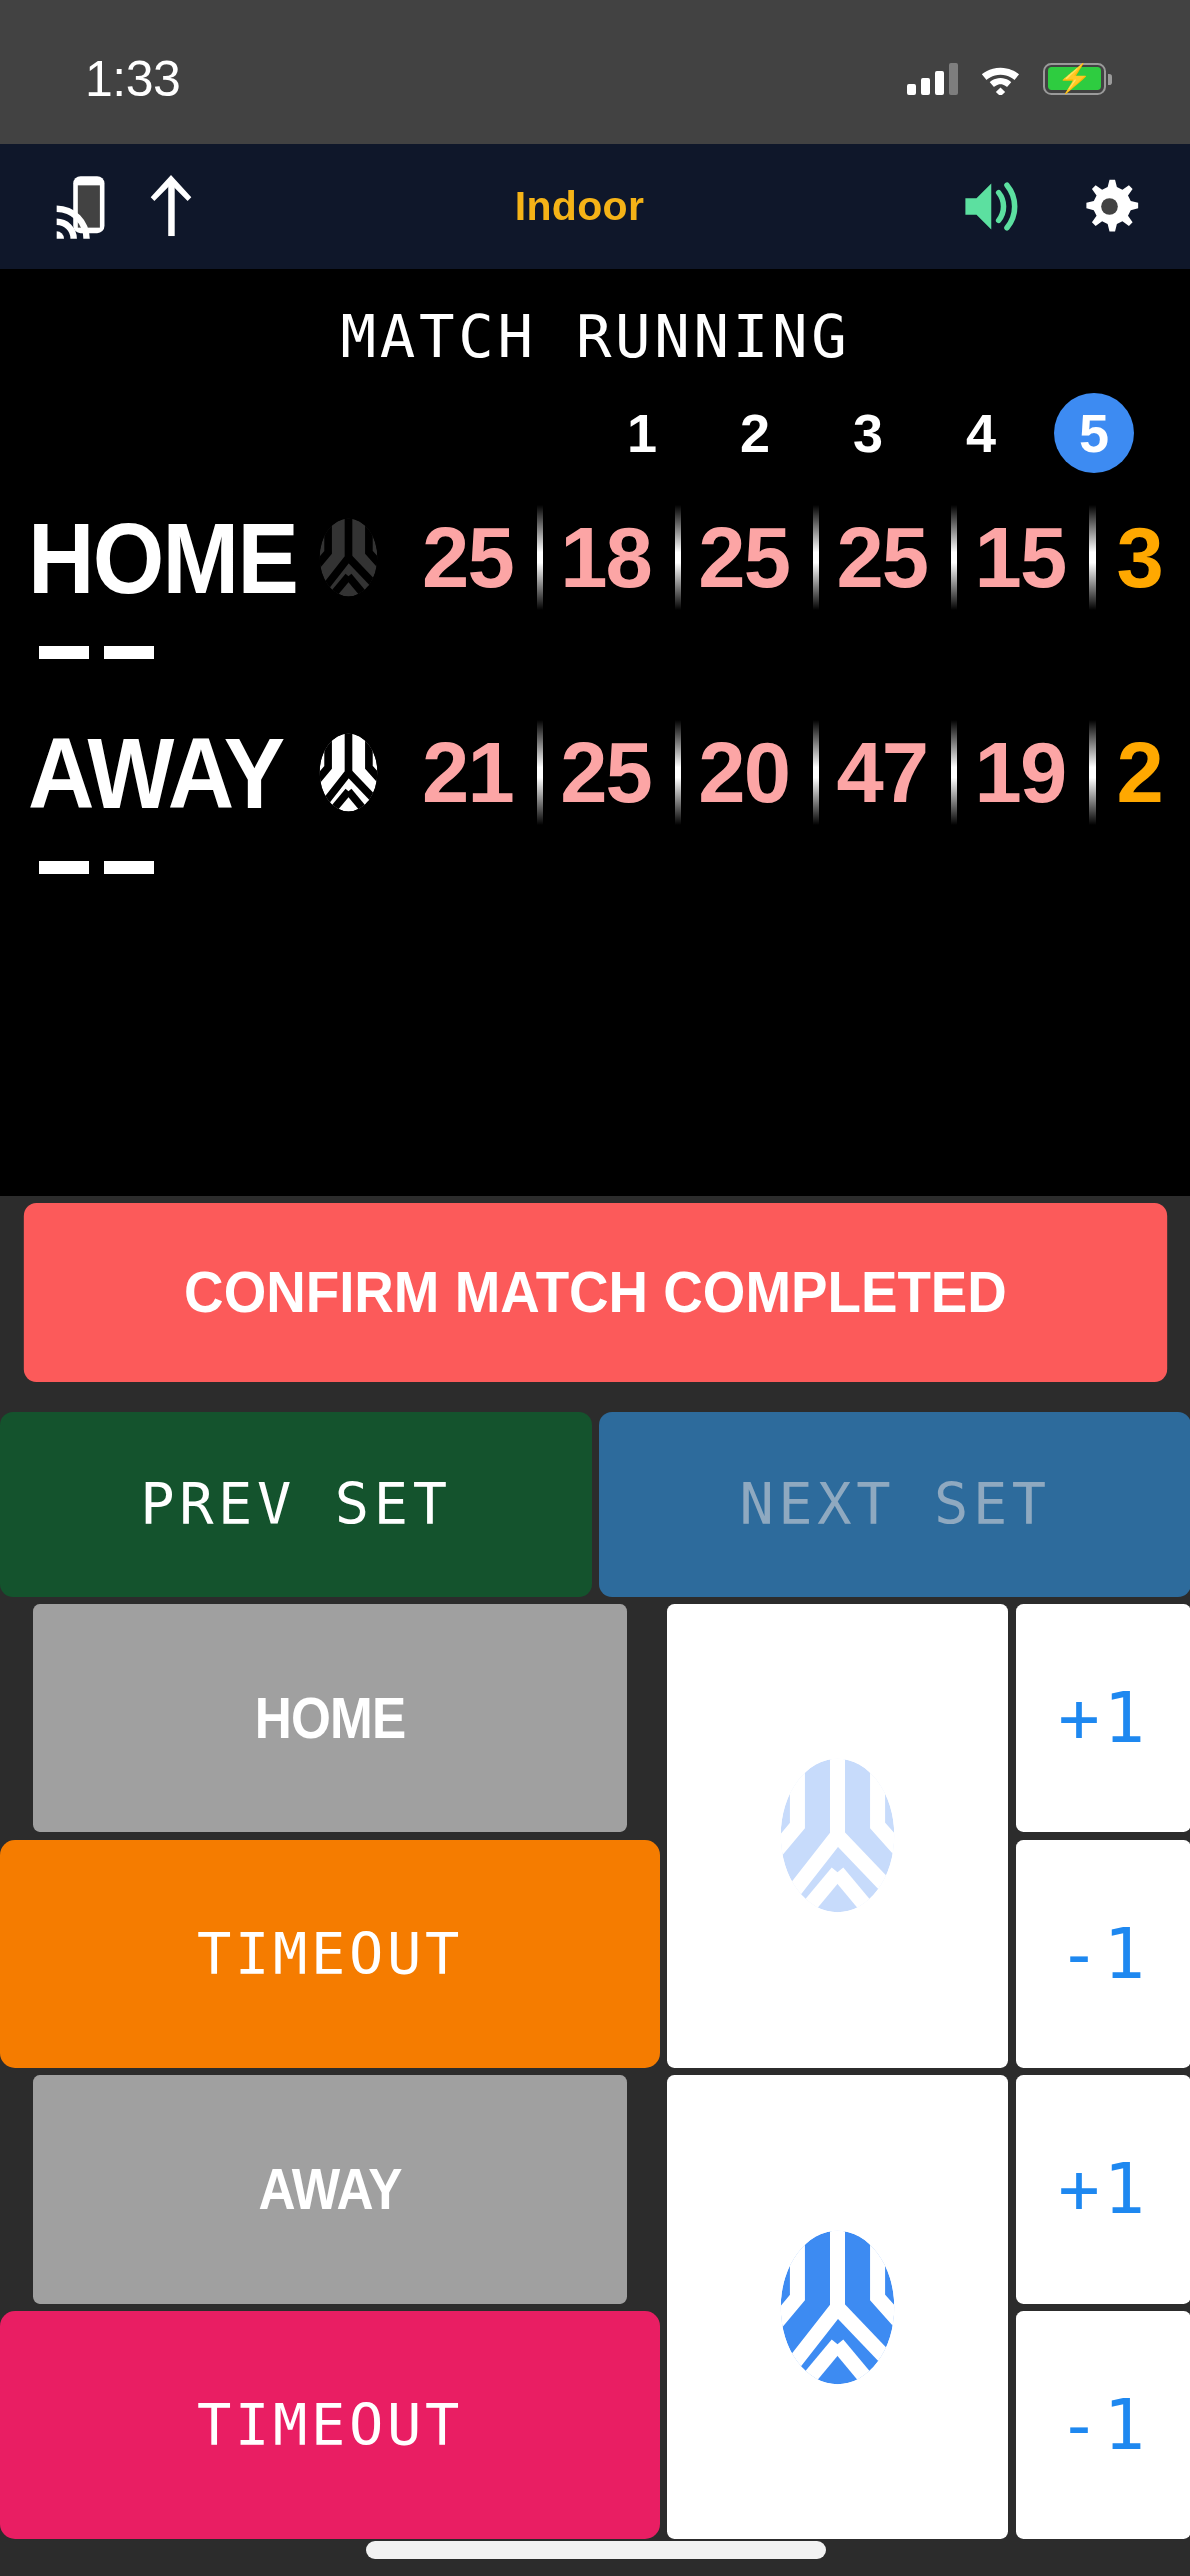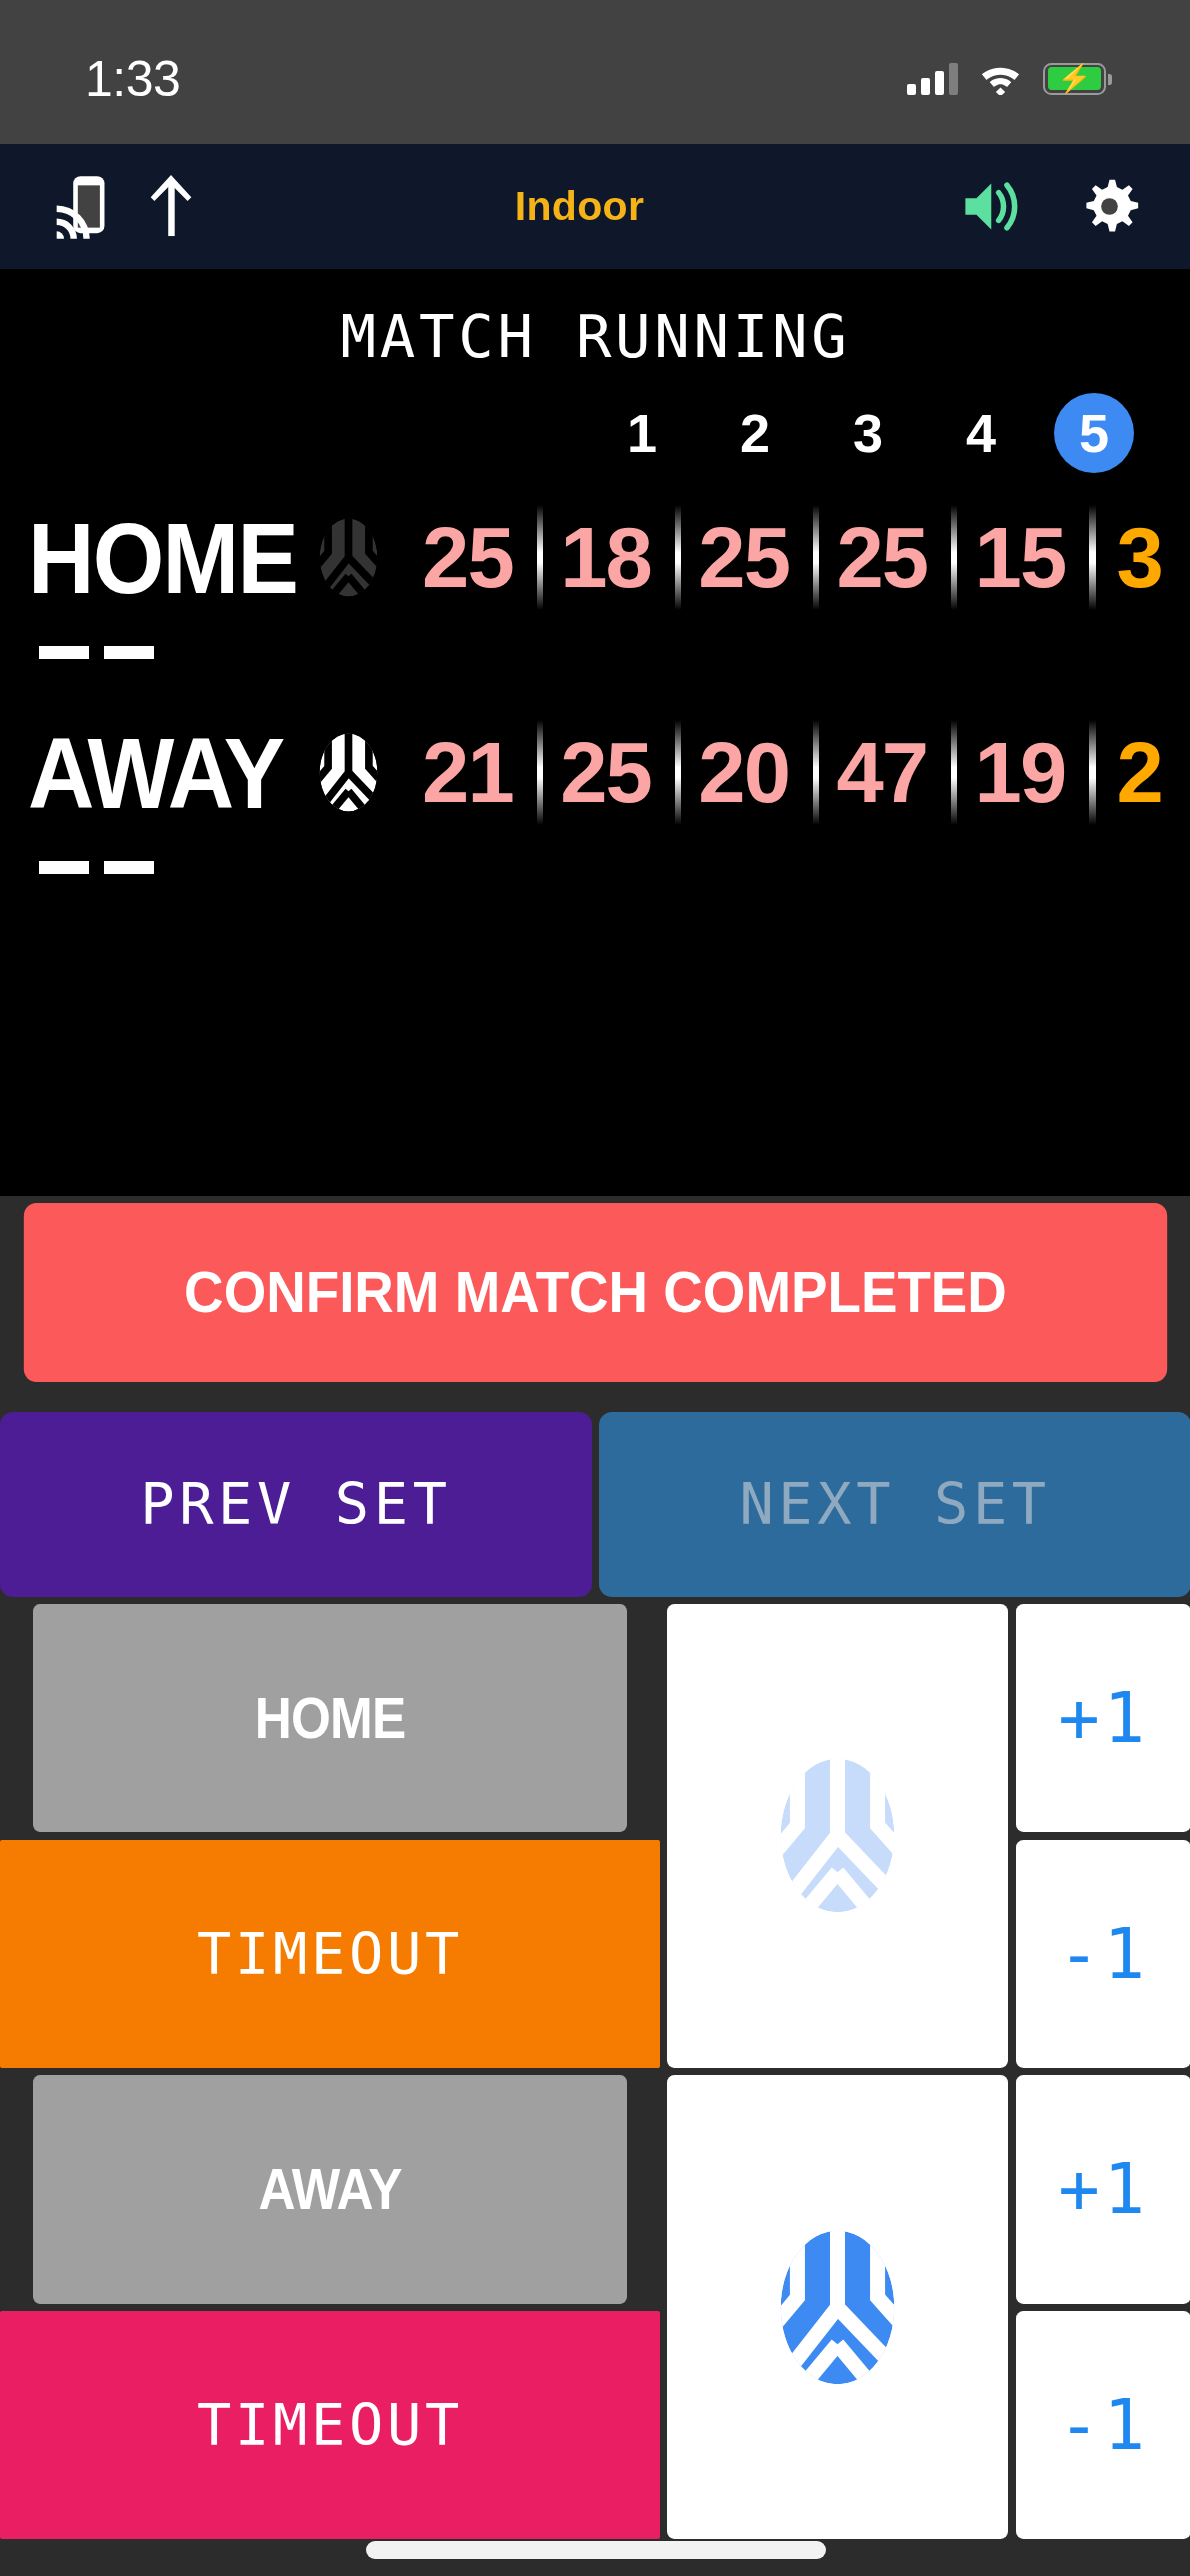--- a/index.html
+++ b/index.html
@@ -184,40 +184,40 @@
   
   .setnav{
     display:flex; gap:7.4px; margin-top:30px; height:185px; flex:0 0 auto;
   }
   .setnav .btn{
     flex:1; border-radius:13px;
     display:flex;align-items:center;justify-content:center;
     font-size:57px; letter-spacing:4.6px;
     cursor:pointer;
   }
-  .setnav .prev{ background:#4c1d95; color:#fff;border-radius:13px; }
+  .setnav .prev{ background:#14532d; color:#fff;border-radius:13px; }
   .setnav .next{ background:#2d6b9c; color:#8fa9c0; }
 
   
   .controls{ flex:0 0 auto; }
   .ctrl-block{
     display:flex; gap:7.4px; margin-top:7.4px; height:464px;
   }
   .ctrl-left{
     width:660px; display:flex;flex-direction:column;gap:7.4px;
   }
   .ctrl-team{
     flex:1; background:#a0a0a0; border-radius:7.4px;
     display:flex;align-items:center;justify-content:center;
     color:#fff;font-size:57px;font-weight:900;letter-spacing:-0.9px;
     cursor:pointer;
     transform:scaleX(0.9);
   }
   .ctrl-timeout{
-    flex:1; border-radius:2px;
+    flex:1; border-radius:15px;
     display:flex;align-items:center;justify-content:center;
     color:#fff;font-size:57px;letter-spacing:3.7px;
     cursor:pointer;
   }
   .ctrl-timeout.home{ background:#f57c00; }
   .ctrl-timeout.away{ background:#e91e63; }
   .ctrl-ball{
     width:341px; background:#fff; border-radius:7.4px;
     display:flex;align-items:center;justify-content:center;
     cursor:pointer;

